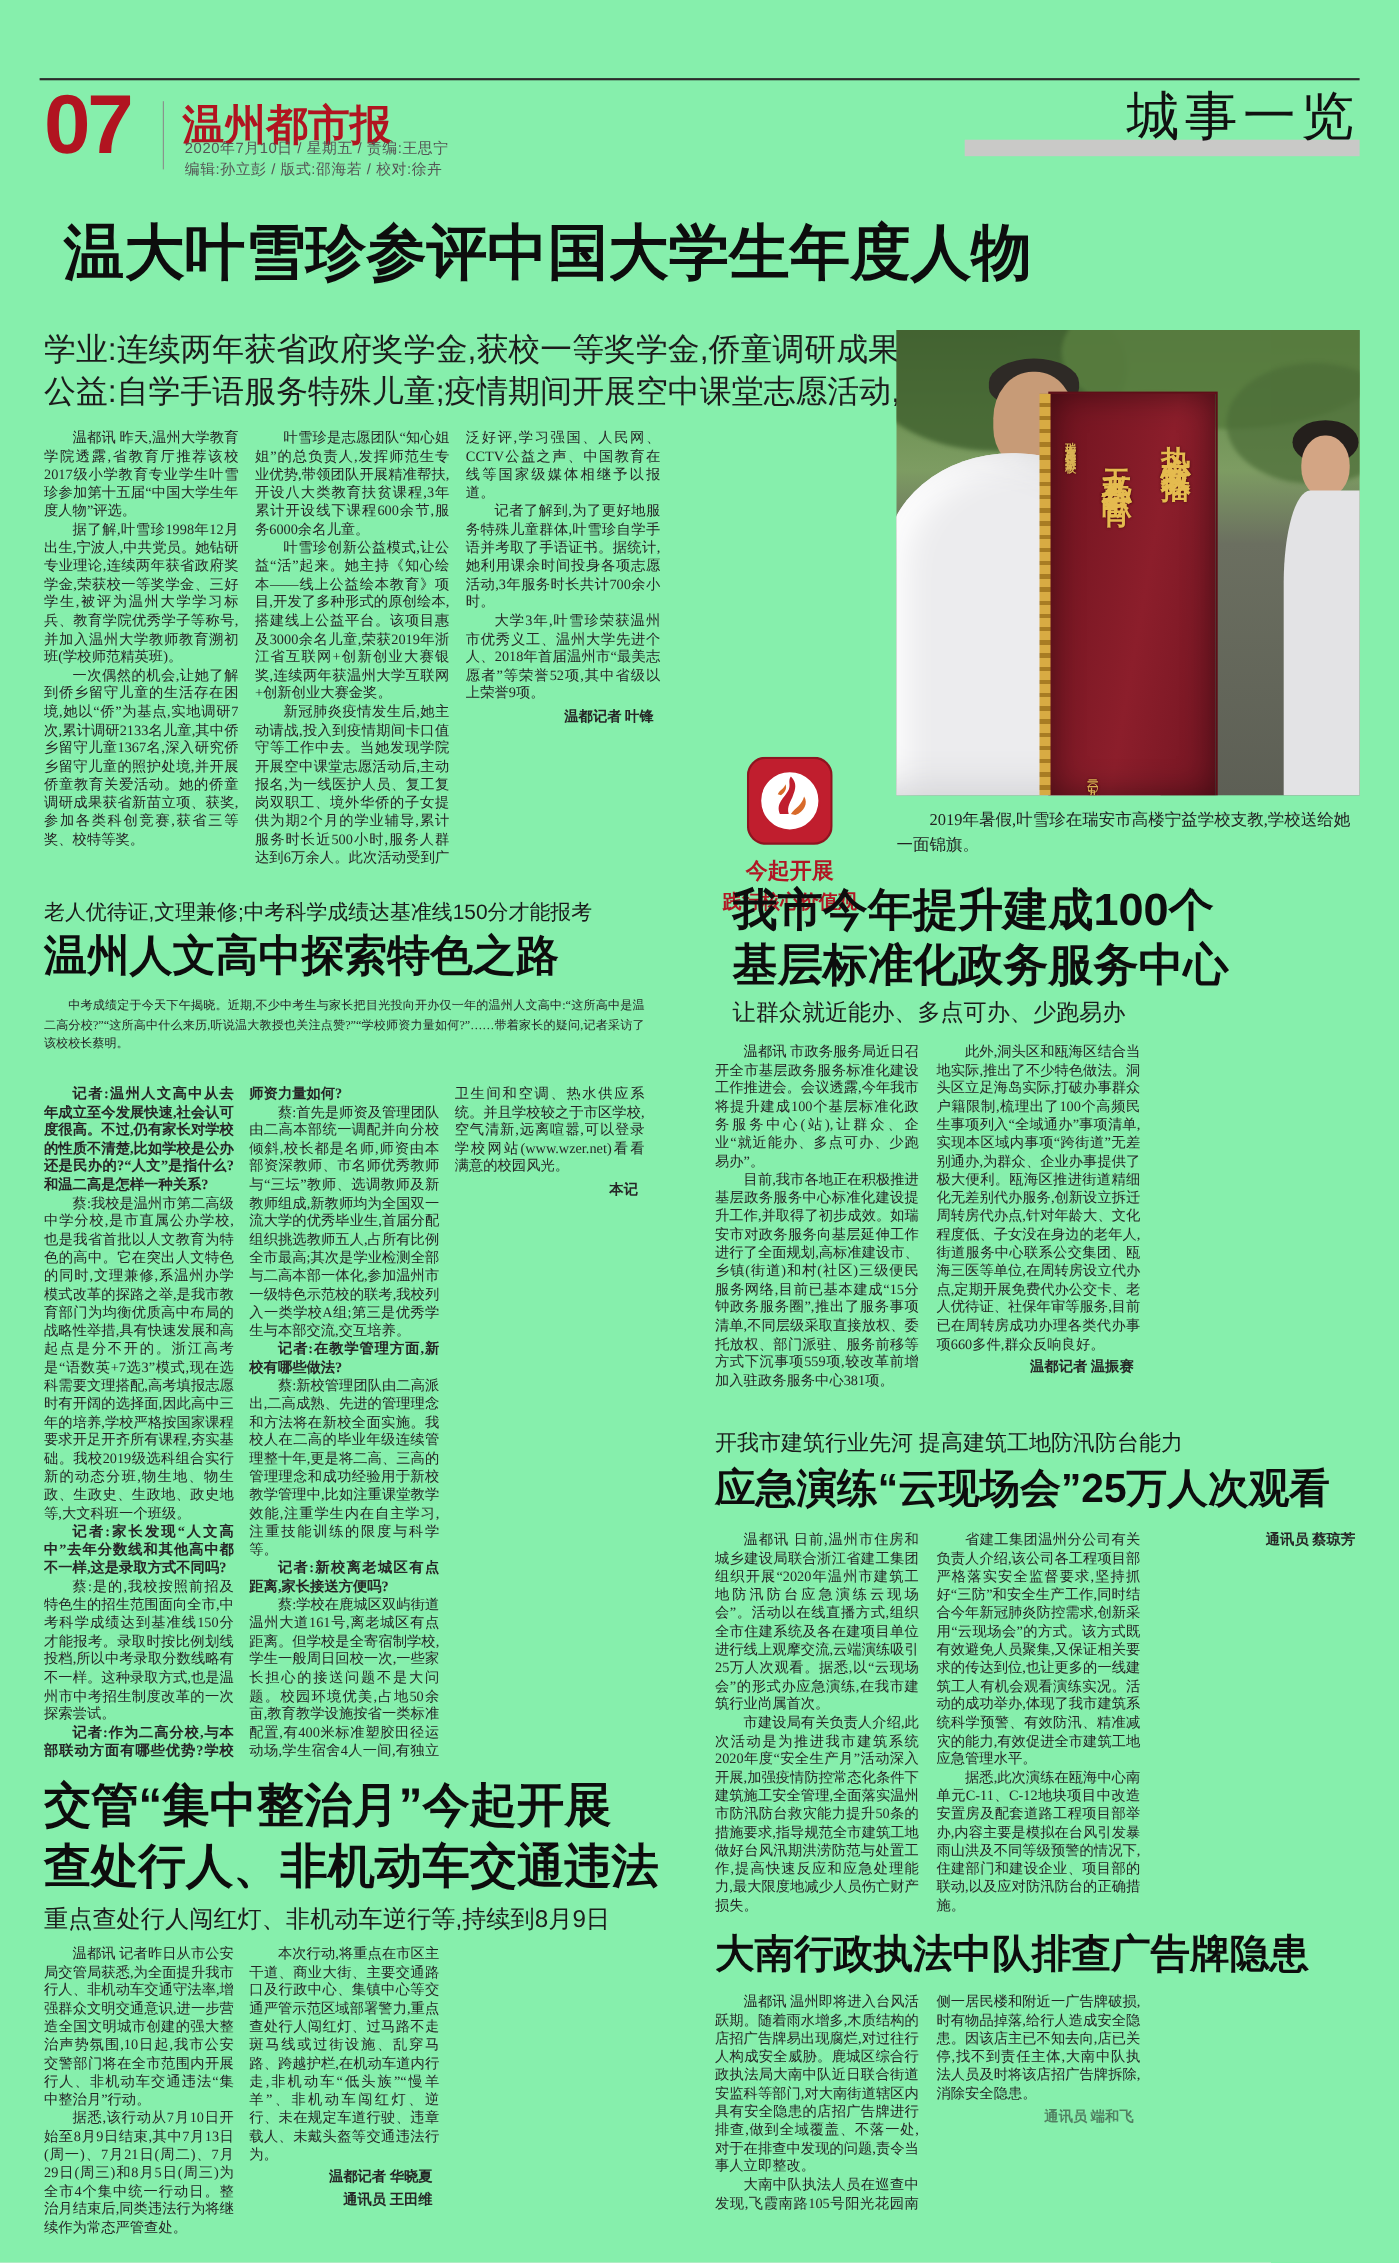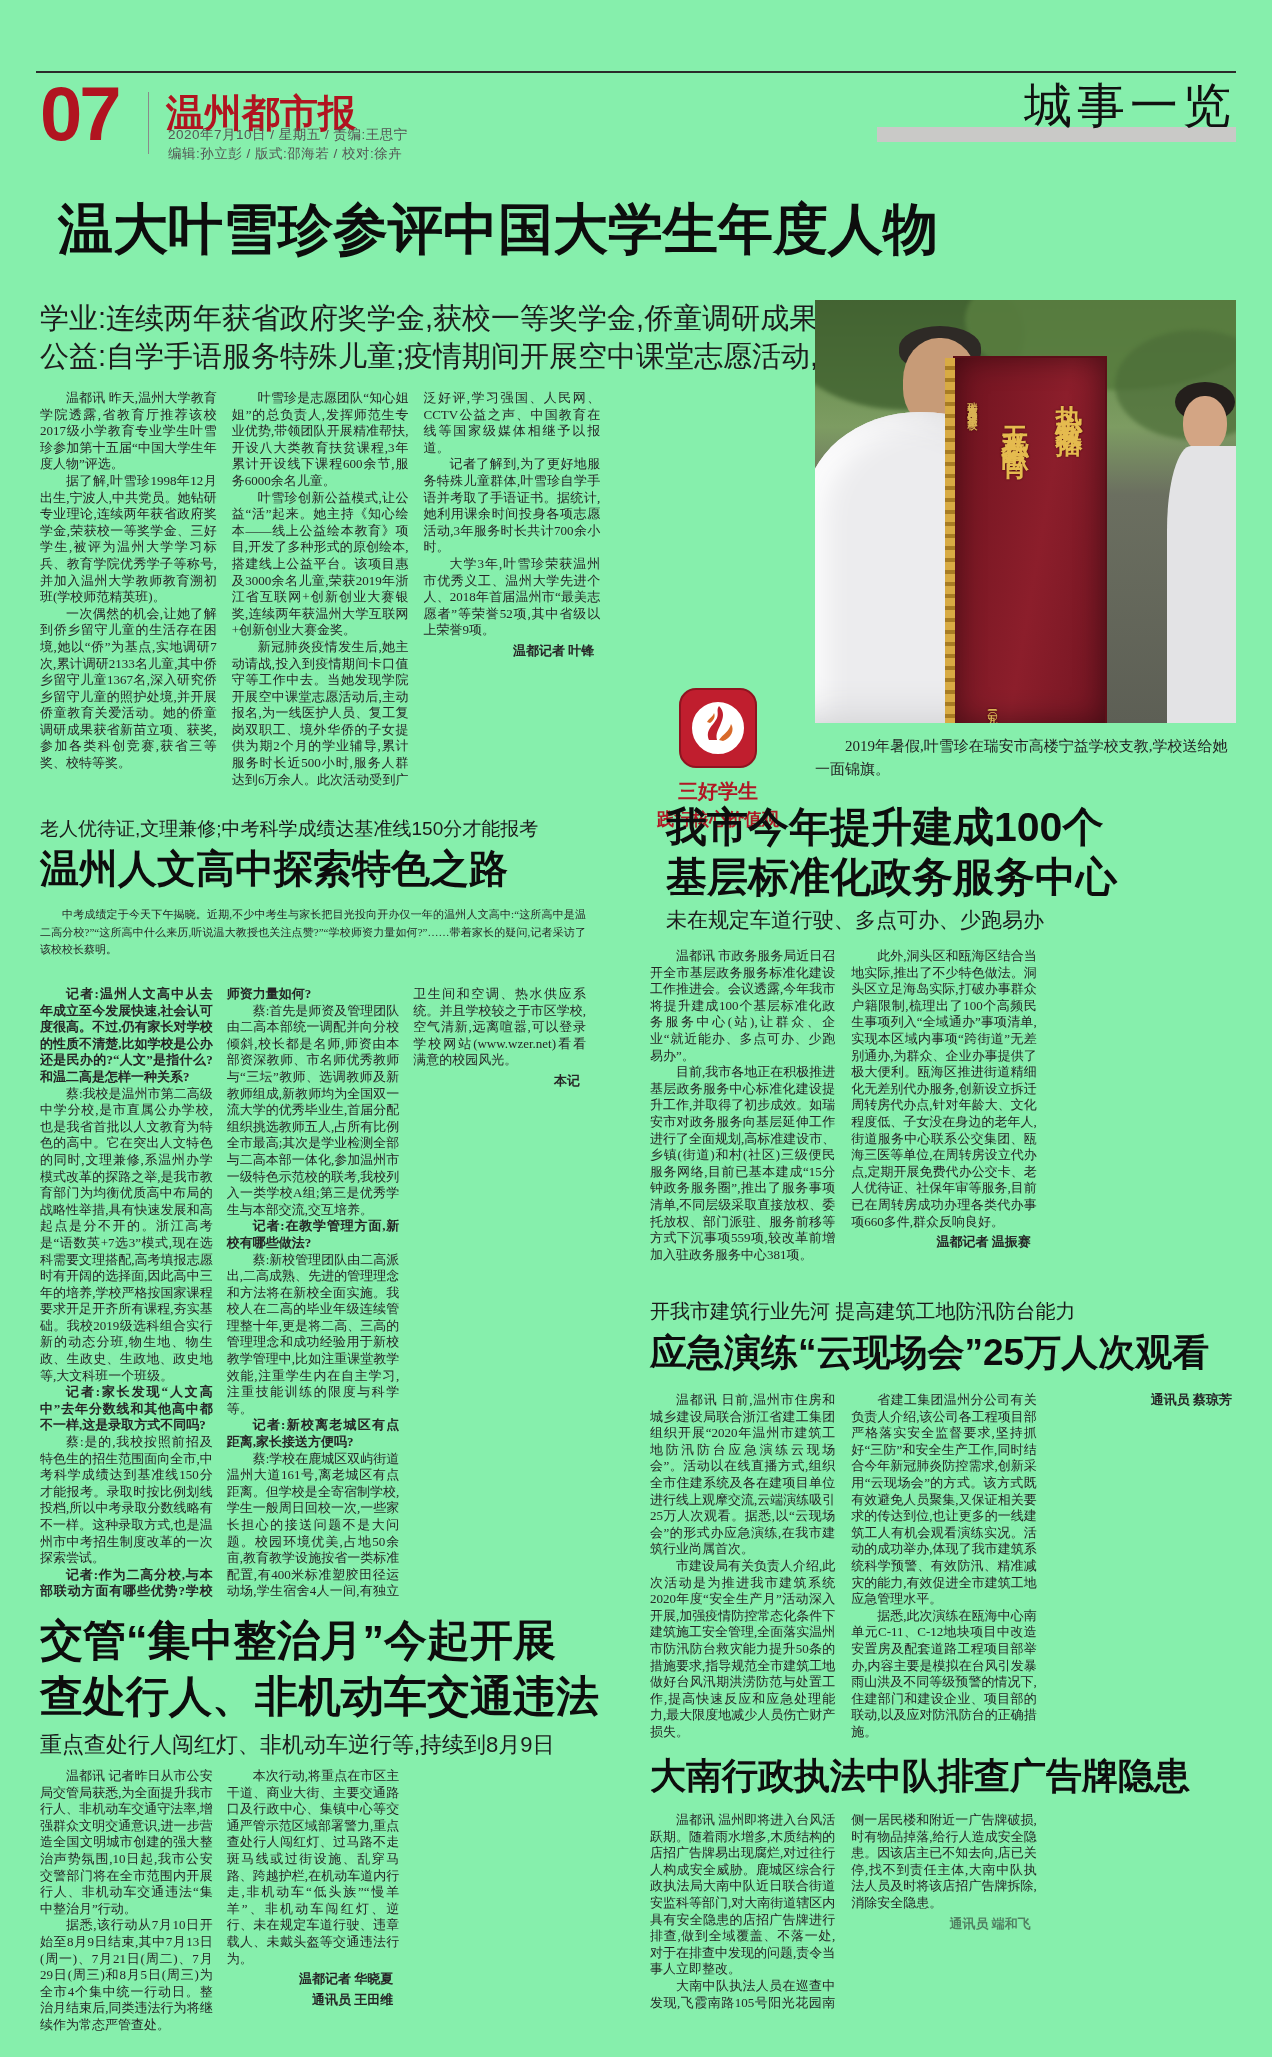--- a/index.html
+++ b/index.html
@@ -108,21 +108,21 @@
   <div class="abs" id="badge">
     <svg width="78" height="84" viewBox="0 0 78 84">
       <rect x="1" y="1" width="76" height="78" rx="16" fill="#c01e2e"></rect>
       <rect x="1" y="1" width="76" height="78" rx="16" fill="none" stroke="#8e1420" stroke-width="2"></rect>
       <circle cx="39" cy="40" r="27" fill="#ffffff"></circle>
       <circle cx="39" cy="40" r="27" fill="none" stroke="#c01e2e" stroke-width="2"></circle>
       <path d="M30 52 C26 42 34 38 38 30 C40 25 37 22 40 18 C46 24 44 30 42 35 C40 41 36 45 38 52 Z" fill="#c01e2e"></path>
       <path d="M40 52 C44 46 50 44 52 36 C56 42 52 50 44 53 Z" fill="#d86a2a"></path>
       <path d="M28 34 C30 30 34 29 35 25 C37 29 34 33 31 35 Z" fill="#d86a2a"></path>
     </svg>
-    <div class="badge-line" id="badge-l1">三好学生</div>
+    <div class="badge-line" id="badge-l1">今起开展</div>
     <div class="badge-line" id="badge-l2">践行核心价值观</div>
   </div>
 
   <div class="abs" id="photo">
     <div class="foliage" id="fol1"></div>
     <div class="foliage" id="fol2"></div>
     <div class="foliage" id="fol3"></div>
     <div id="red-cloth"></div>
     <div id="man-hair"></div>
     <div id="man-head"></div>
@@ -147,21 +147,21 @@
   <div class="abs" id="hum-lead">
     <p>中考成绩定于今天下午揭晓。近期,不少中考生与家长把目光投向开办仅一年的温州人文高中:“这所高中是温二高分校?”“这所高中什么来历,听说温大教授也关注点赞?”“学校师资力量如何?”……带着家长的疑问,记者采访了该校校长蔡明。</p>
   </div>
   <div class="abs body-txt" id="hum-body">
     <div style="display:contents"><p class="q">记者:温州人文高中从去年成立至今发展快速,社会认可度很高。不过,仍有家长对学校的性质不清楚,比如学校是公办还是民办的?“人文”是指什么?和温二高是怎样一种关系?</p><p>蔡:我校是温州市第二高级中学分校,是市直属公办学校,也是我省首批以人文教育为特色的高中。它在突出人文特色的同时,文理兼修,系温州办学模式改革的探路之举,是我市教育部门为均衡优质高中布局的战略性举措,具有快速发展和高起点是分不开的。浙江高考是“语数英+7选3”模式,现在选科需要文理搭配,高考填报志愿时有开阔的选择面,因此高中三年的培养,学校严格按国家课程要求开足开齐所有课程,夯实基础。我校2019级选科组合实行新的动态分班,物生地、物生政、生政史、生政地、政史地等,大文科班一个班级。</p><p class="q">记者:家长发现“人文高中”去年分数线和其他高中都不一样,这是录取方式不同吗?</p><p>蔡:是的,我校按照前招及特色生的招生范围面向全市,中考科学成绩达到基准线150分才能报考。录取时按比例划线投档,所以中考录取分数线略有不一样。这种录取方式,也是温州市中考招生制度改革的一次探索尝试。</p><p class="q">记者:作为二高分校,与本部联动方面有哪些优势?学校师资力量如何?</p><p>蔡:首先是师资及管理团队由二高本部统一调配并向分校倾斜,校长都是名师,师资由本部资深教师、市名师优秀教师与“三坛”教师、选调教师及新教师组成,新教师均为全国双一流大学的优秀毕业生,首届分配组织挑选教师五人,占所有比例全市最高;其次是学业检测全部与二高本部一体化,参加温州市一级特色示范校的联考,我校列入一类学校A组;第三是优秀学生与本部交流,交互培养。</p><p class="q">记者:在教学管理方面,新校有哪些做法?</p><p>蔡:新校管理团队由二高派出,二高成熟、先进的管理理念和方法将在新校全面实施。我校人在二高的毕业年级连续管理整十年,更是将二高、三高的管理理念和成功经验用于新校教学管理中,比如注重课堂教学效能,注重学生内在自主学习,注重技能训练的限度与科学等。</p><p class="q">记者:新校离老城区有点距离,家长接送方便吗?</p><p>蔡:学校在鹿城区双屿街道温州大道161号,离老城区有点距离。但学校是全寄宿制学校,学生一般周日回校一次,一些家长担心的接送问题不是大问题。校园环境优美,占地50余亩,教育教学设施按省一类标准配置,有400米标准塑胶田径运动场,学生宿舍4人一间,有独立卫生间和空调、热水供应系统。并且学校较之于市区学校,空气清新,远离喧嚣,可以登录学校网站(www.wzer.net)看看满意的校园风光。</p></div>
     <p class="byline">本记</p>
   </div>
 
   <div class="abs gov-hl" id="gov-hl1">我市今年提升建成100个</div>
   <div class="abs gov-hl" id="gov-hl2">基层标准化政务服务中心</div>
-  <div class="abs" id="gov-sub">未在规定车道行驶、多点可办、少跑易办</div>
+  <div class="abs" id="gov-sub">让群众就近能办、多点可办、少跑易办</div>
   <div class="abs body-txt" id="gov-body">
     <div style="display:contents"><p>温都讯 市政务服务局近日召开全市基层政务服务标准化建设工作推进会。会议透露,今年我市将提升建成100个基层标准化政务服务中心(站),让群众、企业“就近能办、多点可办、少跑易办”。</p><p>目前,我市各地正在积极推进基层政务服务中心标准化建设提升工作,并取得了初步成效。如瑞安市对政务服务向基层延伸工作进行了全面规划,高标准建设市、乡镇(街道)和村(社区)三级便民服务网络,目前已基本建成“15分钟政务服务圈”,推出了服务事项清单,不同层级采取直接放权、委托放权、部门派驻、服务前移等方式下沉事项559项,较改革前增加入驻政务服务中心381项。</p><p>此外,洞头区和瓯海区结合当地实际,推出了不少特色做法。洞头区立足海岛实际,打破办事群众户籍限制,梳理出了100个高频民生事项列入“全域通办”事项清单,实现本区域内事项“跨街道”无差别通办,为群众、企业办事提供了极大便利。瓯海区推进街道精细化无差别代办服务,创新设立拆迁周转房代办点,针对年龄大、文化程度低、子女没在身边的老年人,街道服务中心联系公交集团、瓯海三医等单位,在周转房设立代办点,定期开展免费代办公交卡、老人优待证、社保年审等服务,目前已在周转房成功办理各类代办事项660多件,群众反响良好。</p></div>
     <p class="byline">温都记者 温振赛</p>
   </div>
 
   <div class="abs" id="drill-kicker">开我市建筑行业先河 提高建筑工地防汛防台能力</div>
   <div class="abs" id="drill-hl">应急演练“云现场会”25万人次观看</div>
   <div class="abs body-txt" id="drill-body">
     <div style="display:contents"><p>温都讯 日前,温州市住房和城乡建设局联合浙江省建工集团组织开展“2020年温州市建筑工地防汛防台应急演练云现场会”。活动以在线直播方式,组织全市住建系统及各在建项目单位进行线上观摩交流,云端演练吸引25万人次观看。据悉,以“云现场会”的形式办应急演练,在我市建筑行业尚属首次。</p><p>市建设局有关负责人介绍,此次活动是为推进我市建筑系统2020年度“安全生产月”活动深入开展,加强疫情防控常态化条件下建筑施工安全管理,全面落实温州市防汛防台救灾能力提升50条的措施要求,指导规范全市建筑工地做好台风汛期洪涝防范与处置工作,提高快速反应和应急处理能力,最大限度地减少人员伤亡财产损失。</p><p>省建工集团温州分公司有关负责人介绍,该公司各工程项目部严格落实安全监督要求,坚持抓好“三防”和安全生产工作,同时结合今年新冠肺炎防控需求,创新采用“云现场会”的方式。该方式既有效避免人员聚集,又保证相关要求的传达到位,也让更多的一线建筑工人有机会观看演练实况。活动的成功举办,体现了我市建筑系统科学预警、有效防汛、精准减灾的能力,有效促进全市建筑工地应急管理水平。</p><p>据悉,此次演练在瓯海中心南单元C-11、C-12地块项目中改造安置房及配套道路工程项目部举办,内容主要是模拟在台风引发暴雨山洪及不同等级预警的情况下,住建部门和建设企业、项目部的联动,以及应对防汛防台的正确措施。</p></div>
     <p class="byline">通讯员 蔡琼芳</p>

